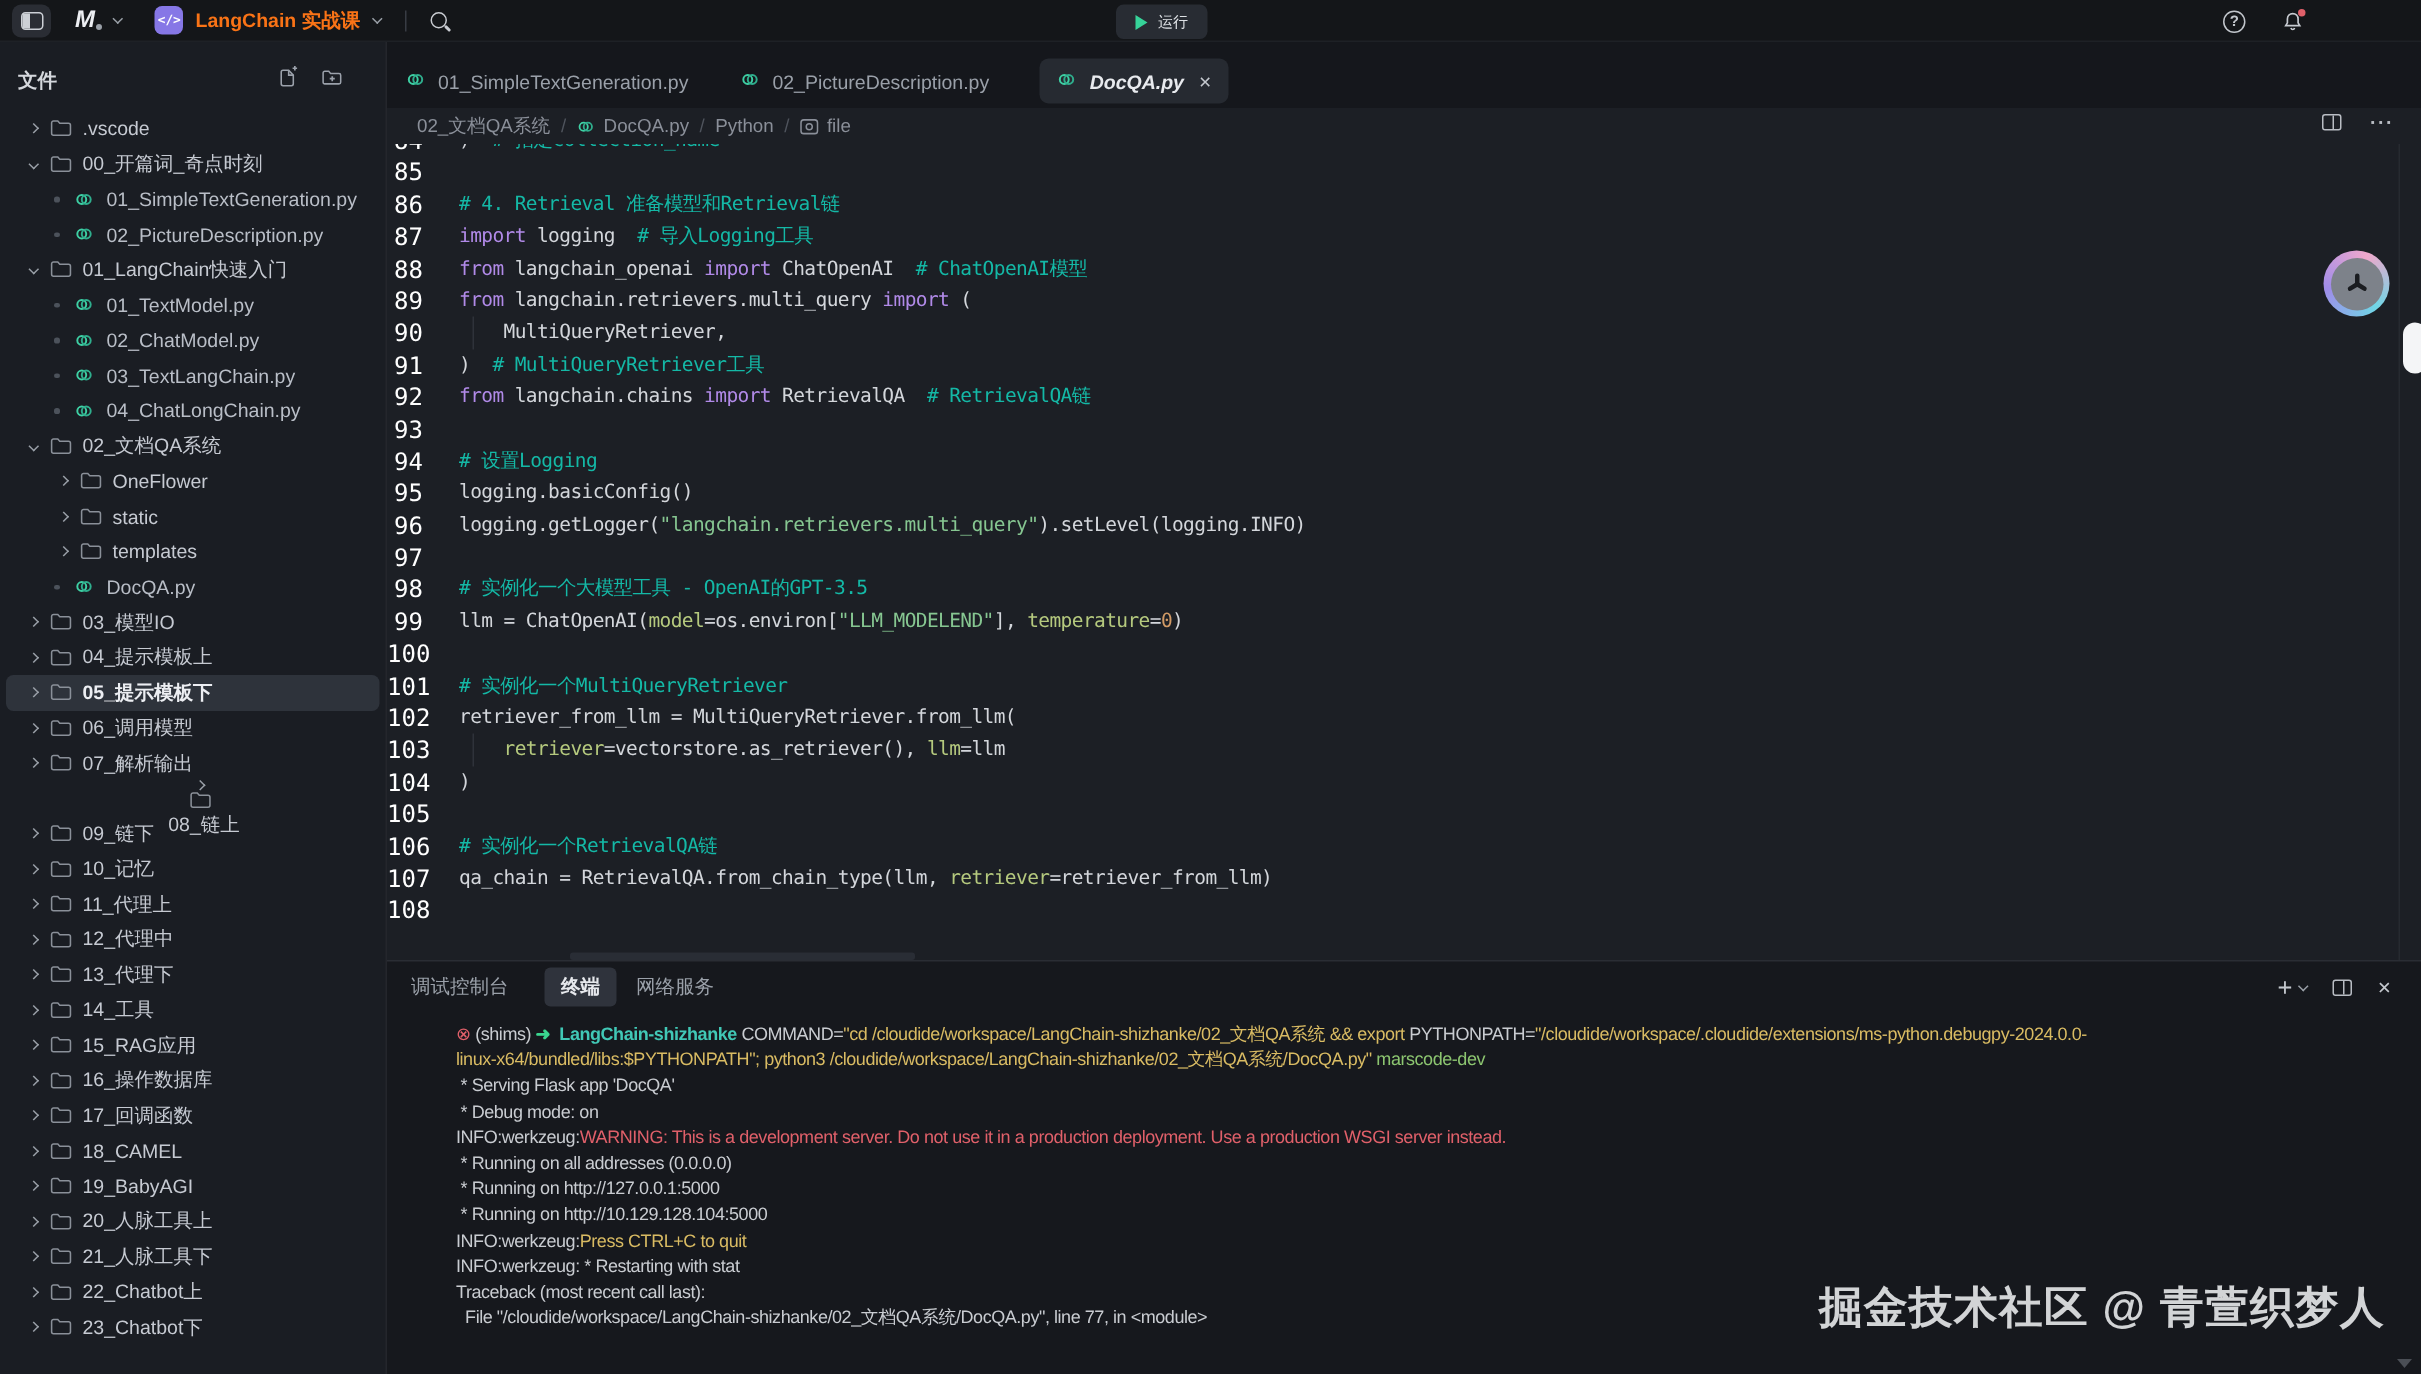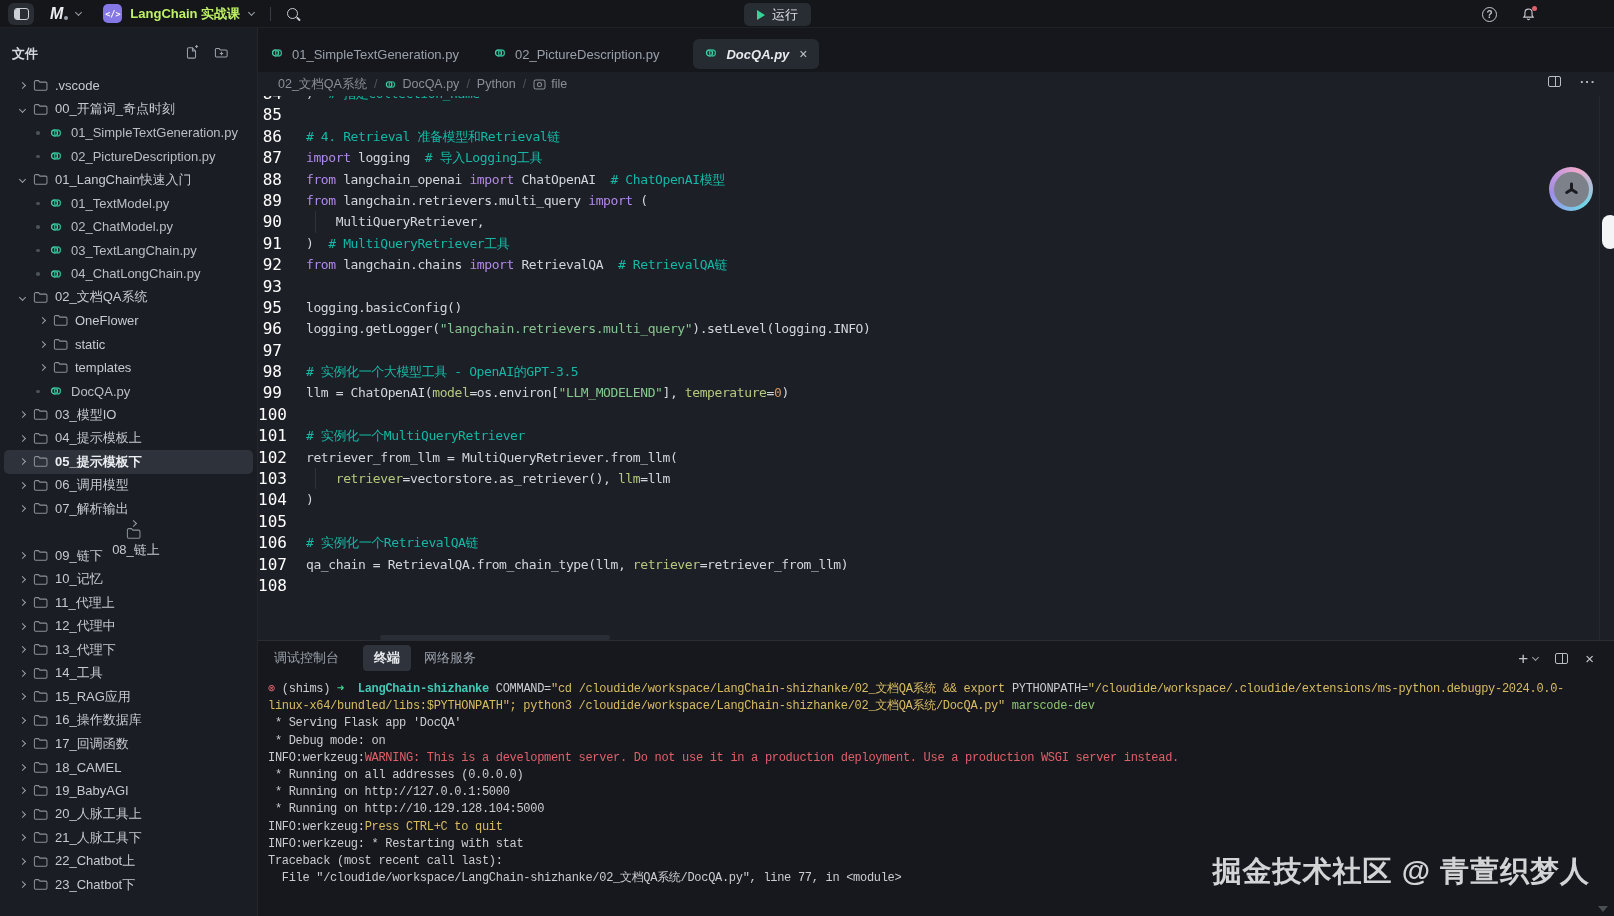--- a/index.html
+++ b/index.html
@@ -10,28 +10,28 @@
   .topbar { height:28px; background:#141619; display:flex; align-items:center; position:relative; border-bottom:1px solid #1e2126; }
   .tgl-btn { width:26px; height:22px; background:#2a2d34; border-radius:6px; margin-left:8px; display:flex; align-items:center; justify-content:center; }
   .tgl-ic { width:15px; height:12px; border:1.3px solid #ccd0d6; border-radius:3px; position:relative; }
   .tgl-ic::after { content:""; position:absolute; left:0; top:0; bottom:0; width:5px; background:#ccd0d6; border-radius:1.5px 0 0 1.5px; }
   .logo { font-weight:bold; font-style:italic; font-size:16px; color:#eceef2; margin-left:16px; letter-spacing:-1px; position:relative; padding-right:6px;}
   .logo::after { content:""; position:absolute; right:0; bottom:3px; width:4px; height:4px; border-radius:50%; background:#9aa0a8; }
   .chv { display:inline-block; width:6px; height:6px; border-right:1.4px solid #9aa0a8; border-bottom:1.4px solid #9aa0a8; transform:rotate(45deg); }
   .chv.sm { width:5px; height:5px; }
   .topbar .chv1 { margin-left:8px; margin-top:-3px; }
   .ws-badge { width:19px; height:19px; border-radius:5px; background:#8677e6; color:#fff; font-family:"DejaVu Sans Mono",monospace; font-size:8.5px; font-weight:bold; display:flex; align-items:center; justify-content:center; margin-left:22px; }
-  .ws-name { font-size:13px; font-weight:bold; color:#bef264; margin-left:8px; }
+  .ws-name { font-size:13px; font-weight:bold; color:#f97316; margin-left:8px; }
   .topbar .chv2 { margin-left:9px; margin-top:-3px; }
   .tb-div { width:1px; height:14px; background:#383c44; margin-left:16px; }
   .mag { position:relative; width:11px; height:11px; border:1.6px solid #c9ccd2; border-radius:50%; margin-left:16px; }
   .mag::after { content:""; position:absolute; width:5px; height:1.7px; background:#c9ccd2; transform:rotate(45deg); right:-4px; bottom:-2px; border-radius:1px; }
   .run-btn { position:absolute; left:744px; top:3px; height:23px; background:#282c33; border-radius:5px; display:flex; align-items:center; padding:0 13px; gap:7px; }
   .play { width:0; height:0; border-left:8px solid #36d399; border-top:5px solid transparent; border-bottom:5px solid transparent; }
-  .run-lbl { font-size:13px; color:#dde0e4; }
+  .run-lbl { font-size:10px; color:#dde0e4; }
   .tb-right { position:absolute; right:0; top:0; height:28px; display:flex; align-items:center; gap:24px; padding-right:78px; }
   .help { width:15px; height:15px; border:1.2px solid #c2c6cc; border-radius:50%; font-size:10px; color:#c2c6cc; display:flex; align-items:center; justify-content:center; font-weight:bold; }
   .bell { position:relative; display:flex; }
   .bell .dot { position:absolute; right:-1px; top:-1px; width:5.5px; height:5.5px; border-radius:50%; background:#e0606a; }
 
   
   .app { display:flex; height:888px; }
   .sidebar { width:258px; background:#1a1d23; border-right:1px solid #24262c; display:flex; flex-direction:column; }
   .main { flex:1; min-width:0; display:flex; flex-direction:column; background:#15171c; position:relative; }
 
@@ -82,21 +82,21 @@
   
   .panel { height:276px; border-top:1px solid #2a2d34; background:#16181d; display:flex; flex-direction:column; }
   .p-head { height:34px; display:flex; align-items:center; padding:0 16px; position:relative; }
   .ptab { font-size:13px; color:#9aa0a9; margin-right:24px; cursor:pointer; }
   .ptab.active { background:#2f333c; border-radius:4px; padding:4px 11px; color:#e6e8ec; font-weight:bold; margin-right:13px; }
   .p-acts { position:absolute; right:20px; display:flex; align-items:center; gap:17px; }
   .p-acts .plus { color:#c3c7cd; font-size:17px; line-height:1; }
   .p-acts .x { color:#c3c7cd; font-size:15px; }
   .plusgrp { display:flex; align-items:center; gap:5px; }
   .term { flex:1; padding:6px 10px 0 10px; overflow:hidden; }
-  .tline { height:17.2px; line-height:17.2px; font-family:Liberation Mono, monospace; font-size:12px; letter-spacing:-0.3px; white-space:pre; overflow:hidden; }
+  .tline { height:17.2px; line-height:17.2px; font-family:Liberation Sans, sans-serif; font-size:12px; letter-spacing:-0.3px; white-space:pre; overflow:hidden;margin-left:36px; }
   .tm-def { color:#c9ccd1; } .tm-red { color:#e0606a; } .tm-green { color:#3ad68f; font-weight:bold; }
   .tm-cyan { color:#41c8b6; font-weight:bold; } .tm-yellow { color:#d9bb63; } .tm-softgreen { color:#8cc570; }
 
   
   .ai-btn { position:absolute; left:1549px; top:167px; width:44px; height:44px; border-radius:50%; background:conic-gradient(from 140deg,#6fd6e6,#9f8cea,#f0a8cc,#6fd6e6); display:flex; align-items:center; justify-content:center; z-index:5; }
   .ai-inner { width:35px; height:35px; border-radius:50%; background:#7d828a; display:flex; align-items:center; justify-content:center; }
   .scroll-pill { position:absolute; left:1602px; top:215px; width:16px; height:34px; background:#f4f5f7; border-radius:8px; z-index:6; }
   .watermark { position:absolute; right:24px; bottom:24px; font-size:29px; font-weight:600; color:#e3e4e6; opacity:.92; letter-spacing:1px; z-index:4;margin-top:48px; }
   .rsz { position:absolute; right:6px; bottom:4px; width:0; height:0; border-left:5px solid transparent; border-right:5px solid transparent; border-top:6px solid #4a4e55; z-index:4; }
 </style>
@@ -635,20 +635,24 @@
           </div>
           <div class="code-line">
             <span class="ln">92</span>
             <span class="lt"><span class="tk-kw">from</span><span class="tk-def"> langchain.chains </span><span class="tk-kw">import</span><span class="tk-def"> RetrievalQA  </span><span class="tk-com"># RetrievalQA链</span></span>
           </div>
           <div class="code-line">
             <span class="ln">93</span>
             <span class="lt"></span>
           </div>
           <div class="code-line">
+            <span class="ln">94</span>
+            <span class="lt"><span class="tk-com"># 设置Logging</span></span>
+          </div>
+          <div class="code-line">
             <span class="ln">95</span>
             <span class="lt"><span class="tk-def">logging.basicConfig()</span></span>
           </div>
           <div class="code-line">
             <span class="ln">96</span>
             <span class="lt"><span class="tk-def">logging.getLogger(</span><span class="tk-str">"langchain.retrievers.multi_query"</span><span class="tk-def">).setLevel(logging.INFO)</span></span>
           </div>
           <div class="code-line">
             <span class="ln">97</span>
             <span class="lt"></span>

